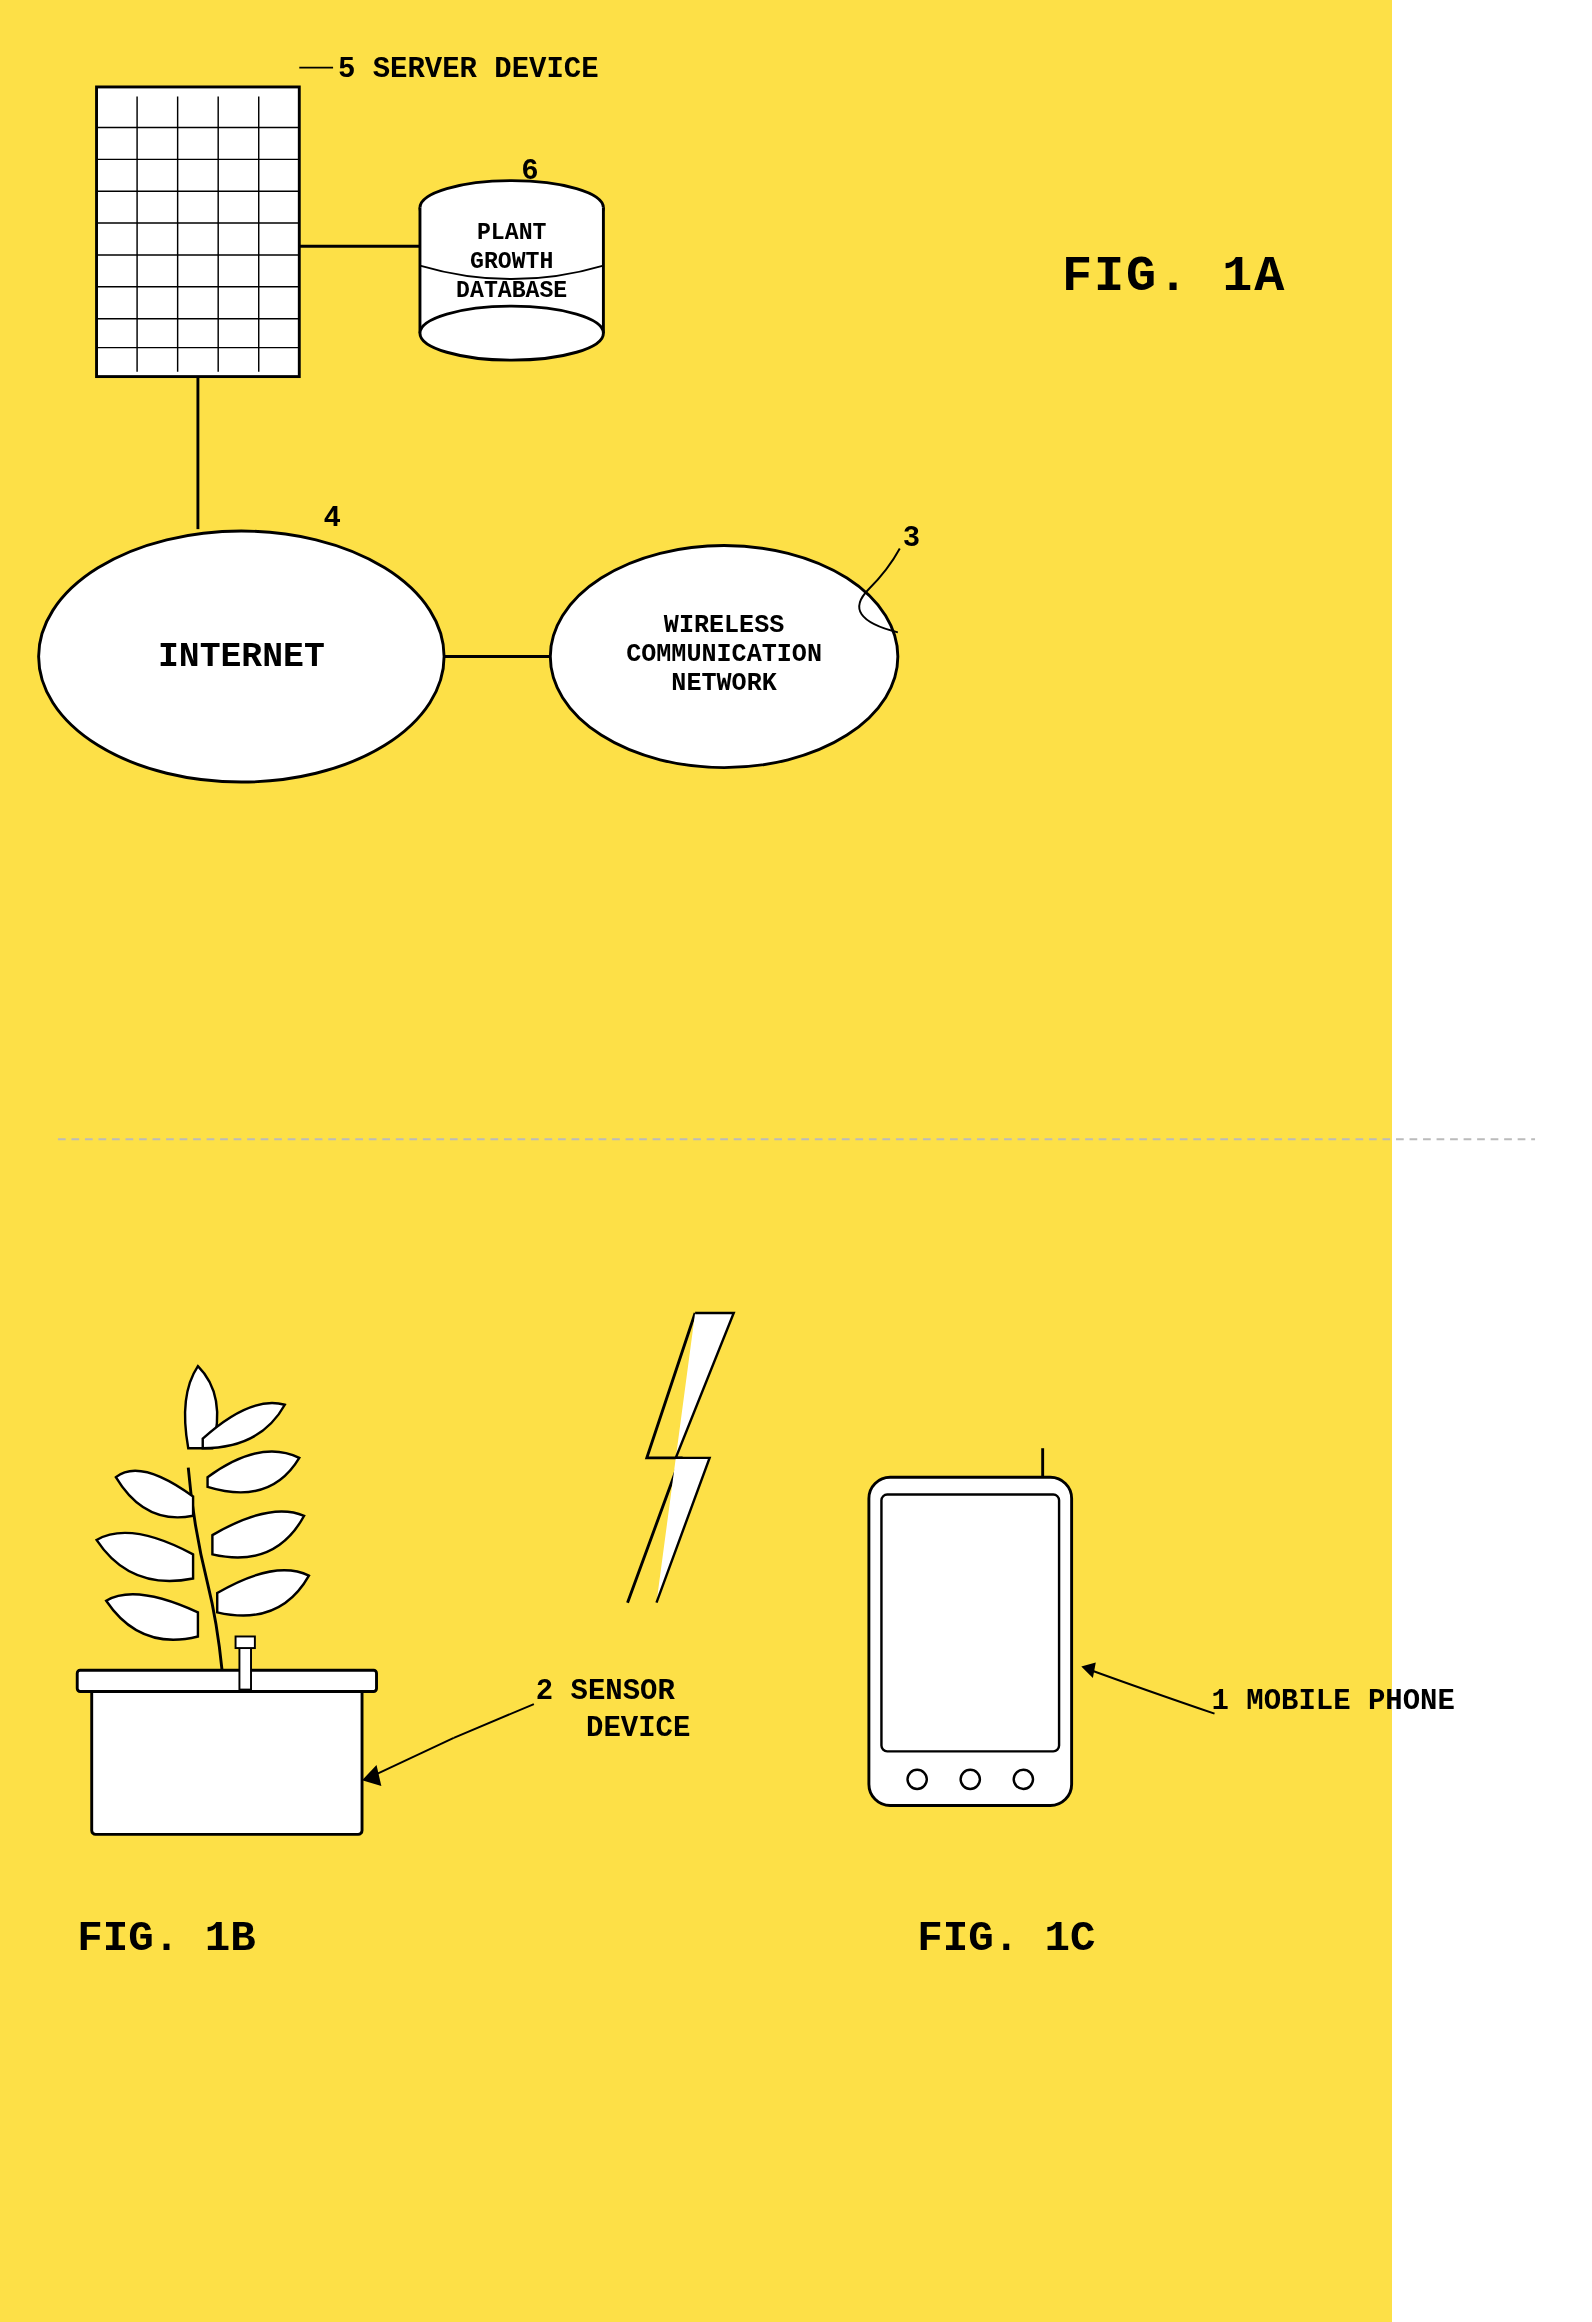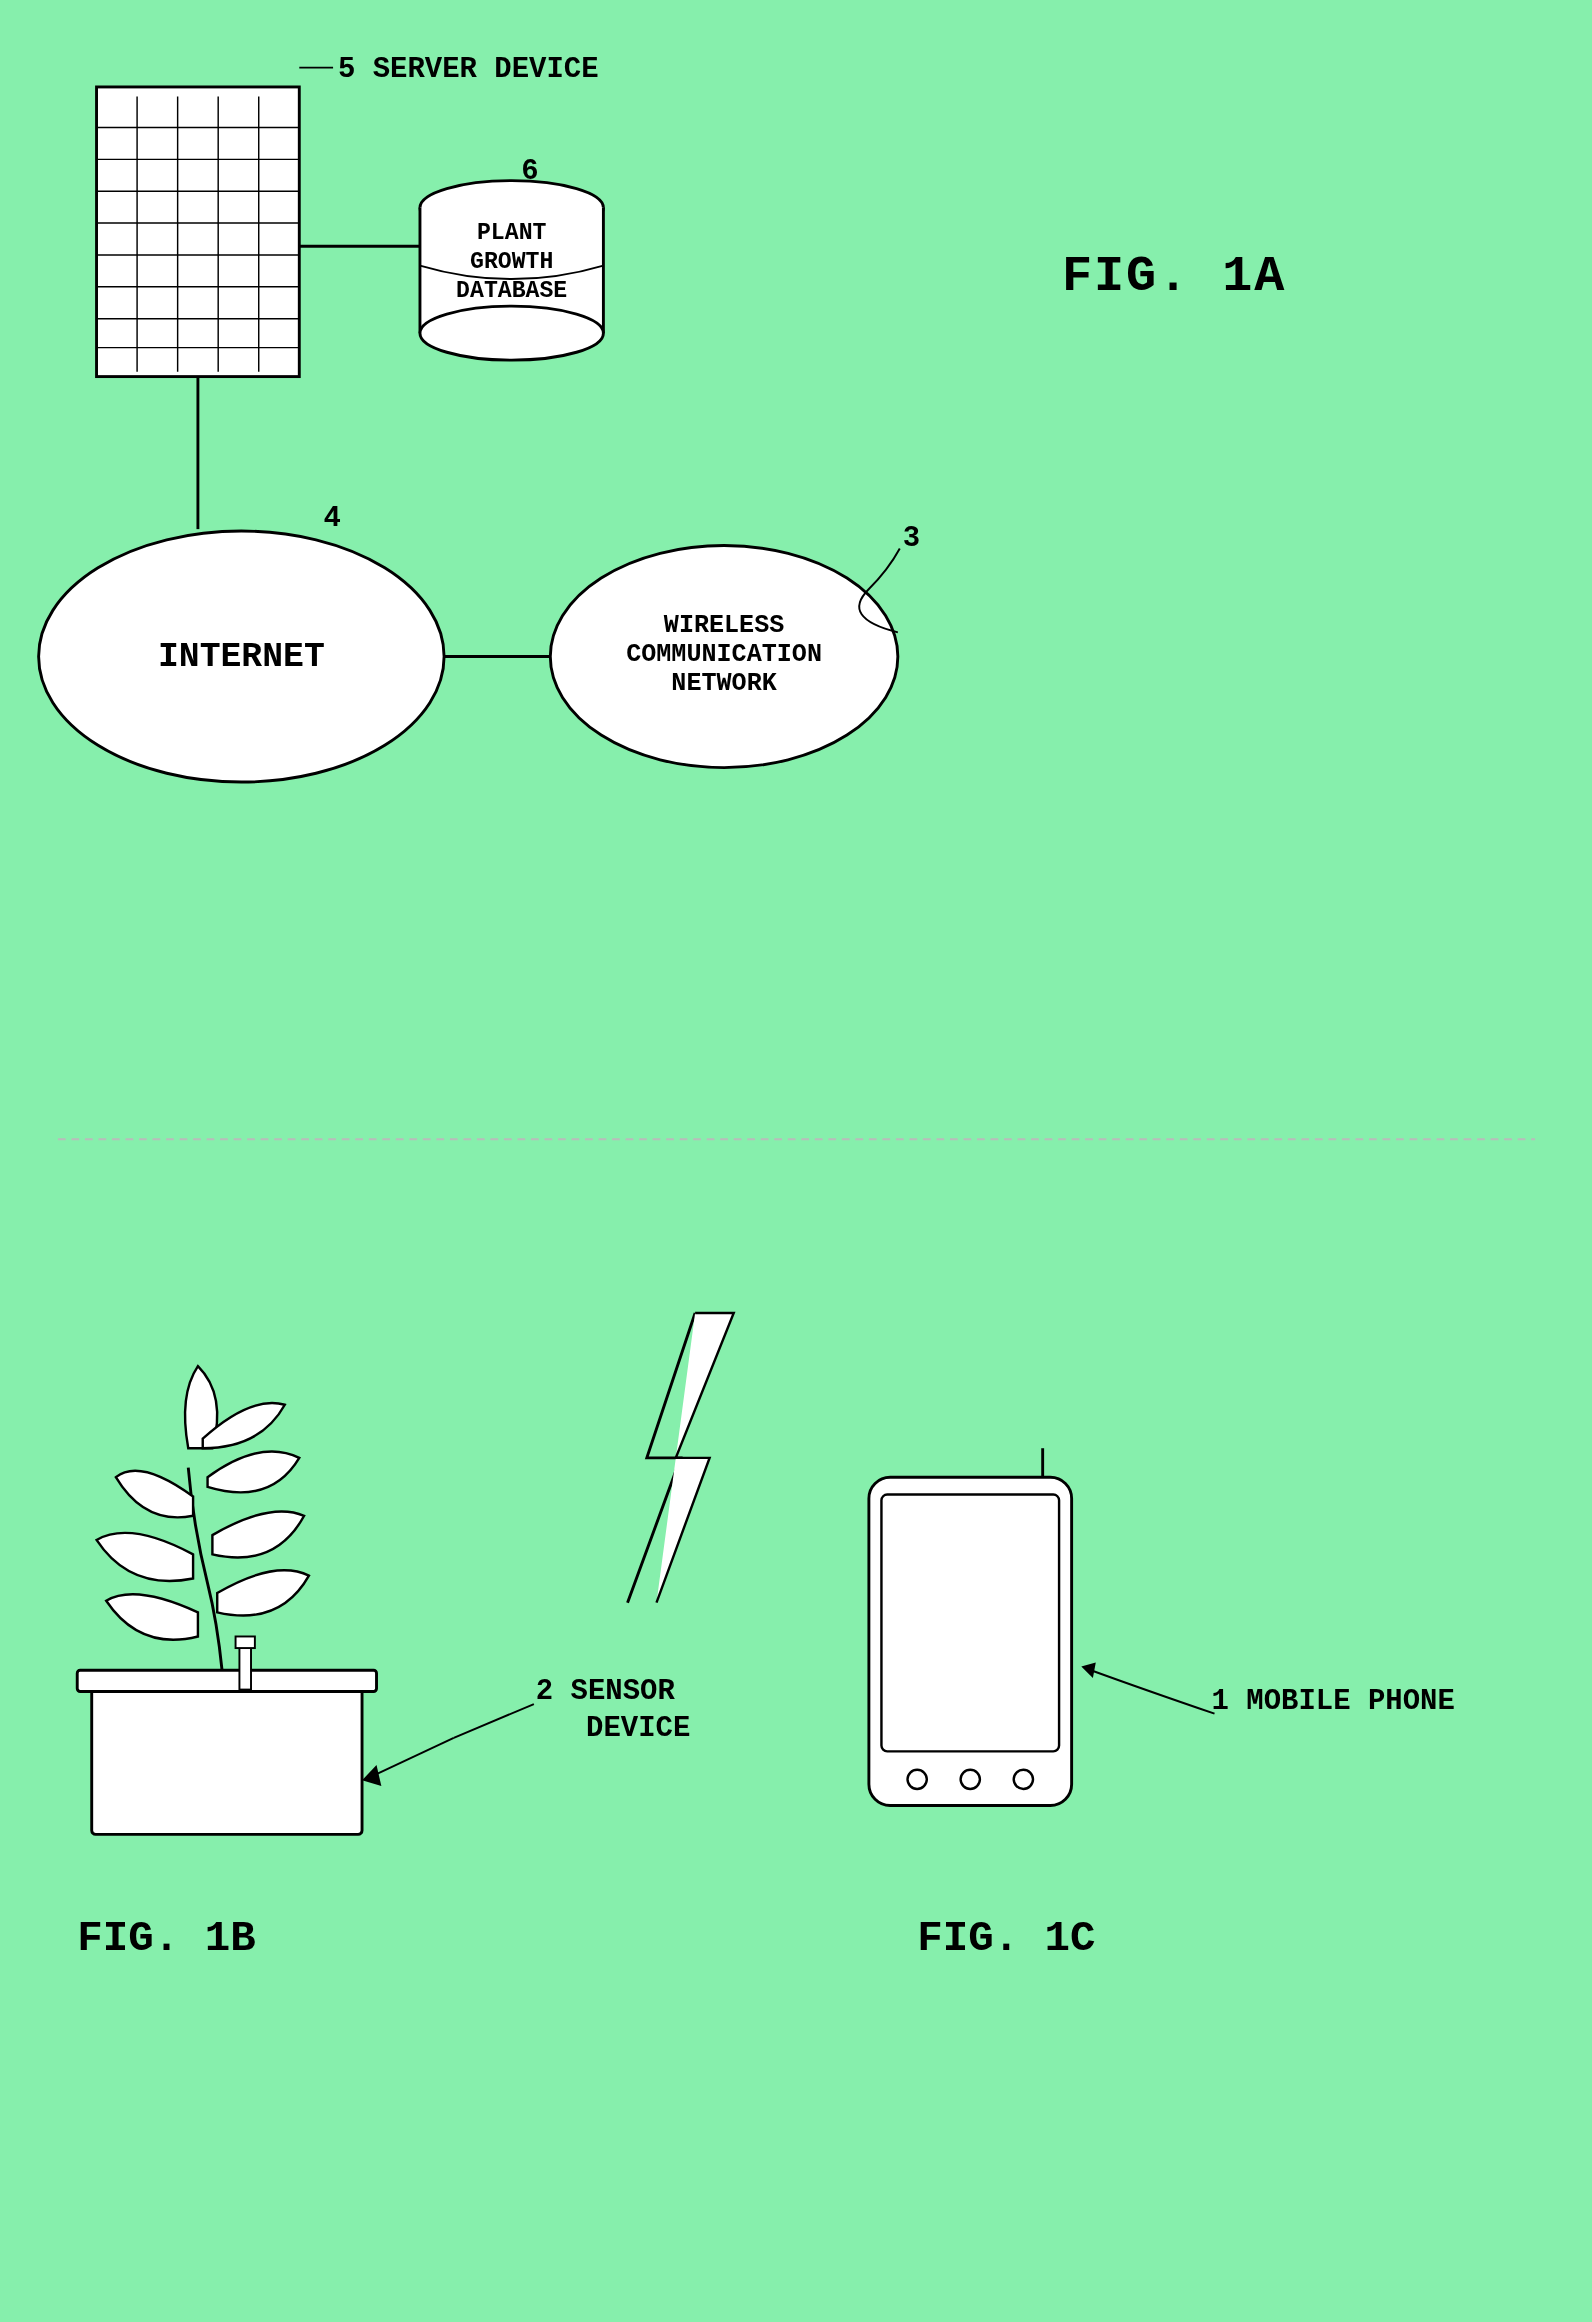--- a/index.html
+++ b/index.html
@@ -6,24 +6,24 @@
     body {
       background: #fff;
       font-family: 'Courier New', Courier, monospace;
       width: 1592px;
       height: 2322px;
       position: relative;
       overflow: hidden;
     }
 
     .diagram-container {
-      width: 1592px;
+      width: 1392px;
       height: 2322px;
       position: relative;
-      background: #86efac;
+      background: #fde047;
       padding-left: 37px;
     }
 
     svg.diagram-svg {
       position: absolute;
       top: 0;
       left: 0;
       width: 1592px;
       height: 2322px;
       pointer-events: none;

